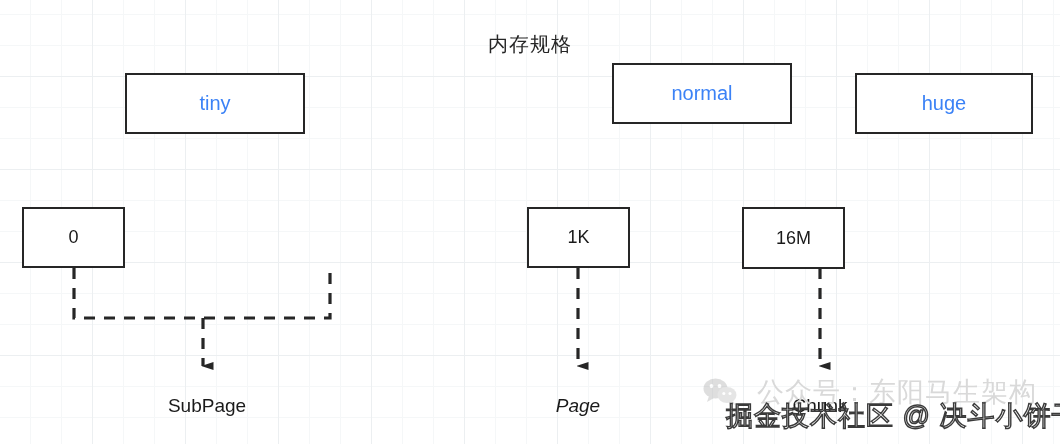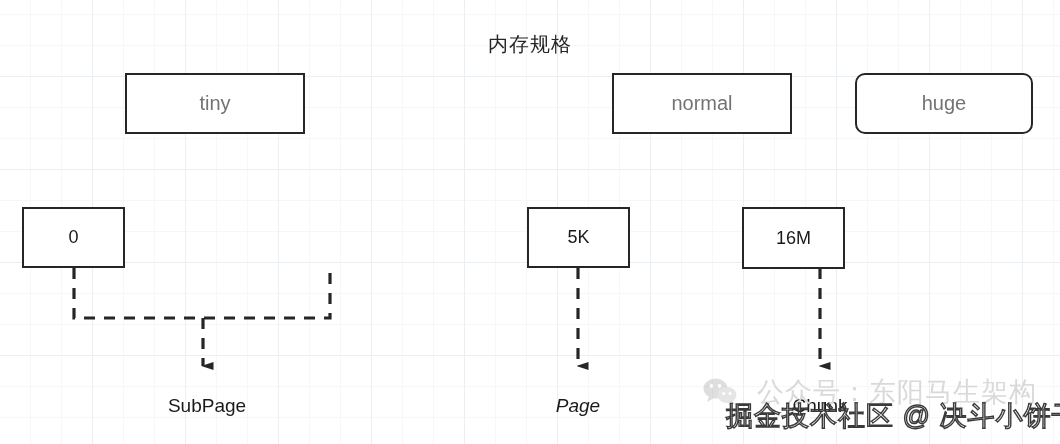--- a/index.html
+++ b/index.html
@@ -36,21 +36,21 @@
 
   .spec-box {
     position: absolute;
     box-sizing: border-box;
     border: 2.5px solid #262626;
     background: #ffffff;
     display: flex;
     align-items: center;
     justify-content: center;
     font-size: 20px;
-    color: #737373;
+    color: #3b82f6;
   }
 
   .value-box {
     position: absolute;
     box-sizing: border-box;
     border: 2.5px solid #262626;
     background: #ffffff;
     display: flex;
     align-items: center;
     justify-content: center;
@@ -108,32 +108,32 @@
 </head>
 <body>
 
 <div id="canvas">
 
   <div class="diagram-title">内存规格</div>
 
   <div class="spec-box" style="left:125px; top:73px; width:180px; height:61px;">
     <span>tiny</span>
   </div>
-  <div class="spec-box" style="left:612px; top:73px; width:180px; height:61px;align-items:center;">
+  <div class="spec-box" style="left:612px; top:63px; width:180px; height:61px;align-items:center;">
     <span>normal</span>
   </div>
-  <div class="spec-box" style="left:855px; top:73px; width:178px; height:61px;border-radius:10px;">
+  <div class="spec-box" style="left:855px; top:73px; width:178px; height:61px;">
     <span>huge</span>
   </div>
 
   <div class="value-box" style="left:22px; top:207px; width:103px; height:61px;">
     <span>0</span>
   </div>
   <div class="value-box" style="left:527px; top:207px; width:103px; height:61px;">
-    <span>5K</span>
+    <span>1K</span>
   </div>
   <div class="value-box" style="left:742px; top:207px; width:103px; height:62px;">
     <span>16M</span>
   </div>
 
   <svg class="connectors" viewBox="0 0 1060 444">
     <defs>
       <marker id="arrowhead" markerWidth="10" markerHeight="12" refX="4.2" refY="10.5" orient="auto" markerUnits="userSpaceOnUse">
         <path d="M0.3,0 L8.1,0 L4.2,12 Z" fill="#262626"></path>
       </marker>

